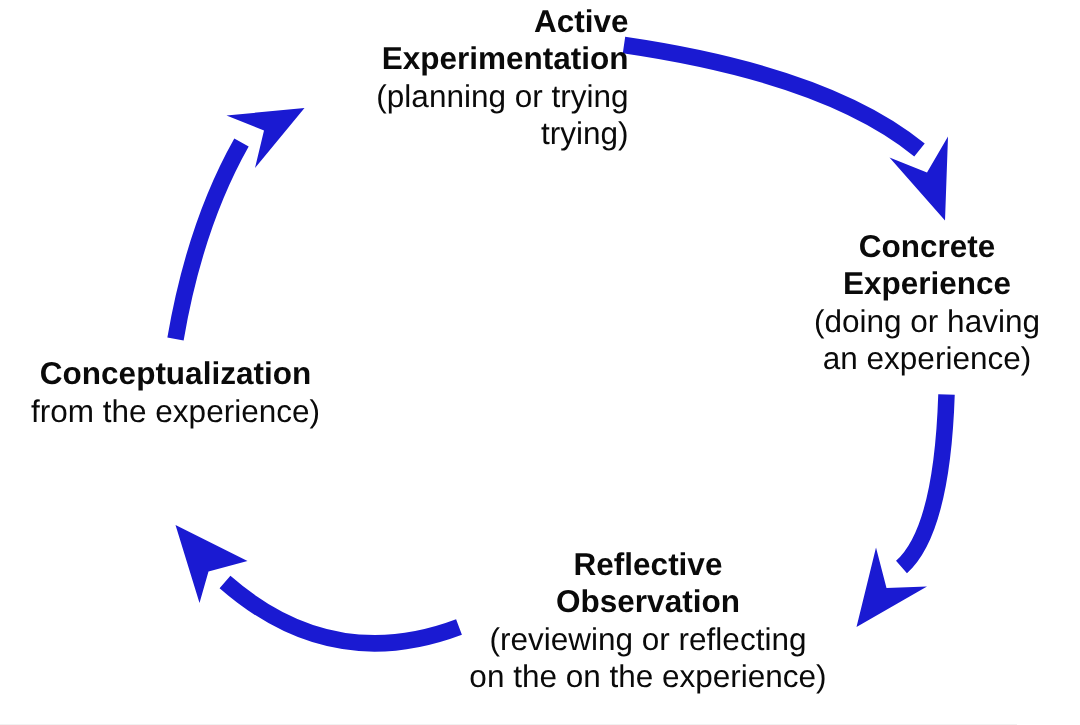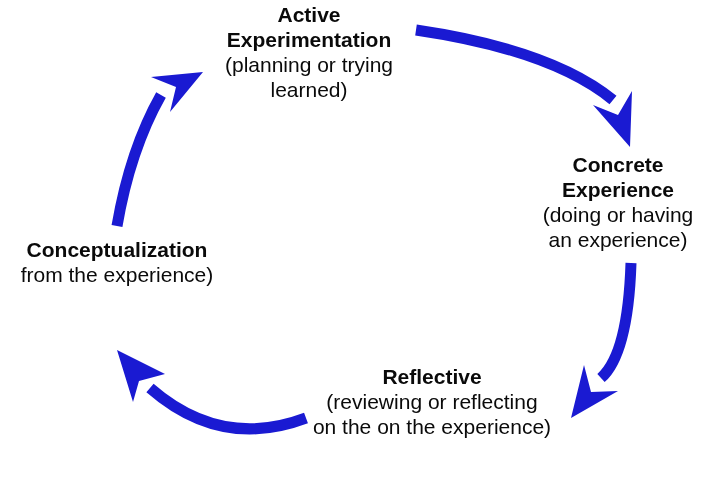--- a/index.html
+++ b/index.html
@@ -40,21 +40,21 @@
     line-height: 25px;
   }
   .node .t {
     font-weight: bold;
     white-space: nowrap;
   }
   .node .s {
     font-weight: normal;
     white-space: nowrap;
   }
-  .node-active    { left: 199px; top: 2px;   width: 220px; }
+  .node-active    { left: 199px; top: 2px;   width: 220px; text-align: right; }
   .node-concrete  { left: 508px; top: 152px; width: 220px; }
   .node-reflective{ left: 302px; top: 364px; width: 260px; }
   .node-abstract  { left: 2px;   top: 237px; width: 230px; }
 </style>
 </head>
 <body>
 
 <div class="stage">
 
   <svg class="arrows-svg" viewBox="0 0 720 483" aria-hidden="true">
@@ -73,32 +73,33 @@
     <g>
       <path class="shaft" d="M 117 226 Q 130 150 161 95"></path>
       <polygon class="head" points="170,112 203,72 151,77 176,87"></polygon>
     </g>
   </svg>
 
   <div class="node node-active">
     <div class="t">Active</div>
     <div class="t">Experimentation</div>
     <div class="s">(planning or trying</div>
-    <div class="s">learned)</div>
+    <div class="s">trying)</div>
   </div>
 
   <div class="node node-concrete">
     <div class="t">Concrete</div>
     <div class="t">Experience</div>
     <div class="s">(doing or having</div>
     <div class="s">an experience)</div>
   </div>
 
   <div class="node node-reflective">
     <div class="t">Reflective</div>
+    <div class="t">Observation</div>
     <div class="s">(reviewing or reflecting</div>
     <div class="s">on the on the experience)</div>
   </div>
 
   <div class="node node-abstract">
     <div class="t">Conceptualization</div>
     <div class="s">from the experience)</div>
   </div>
 
 </div>

